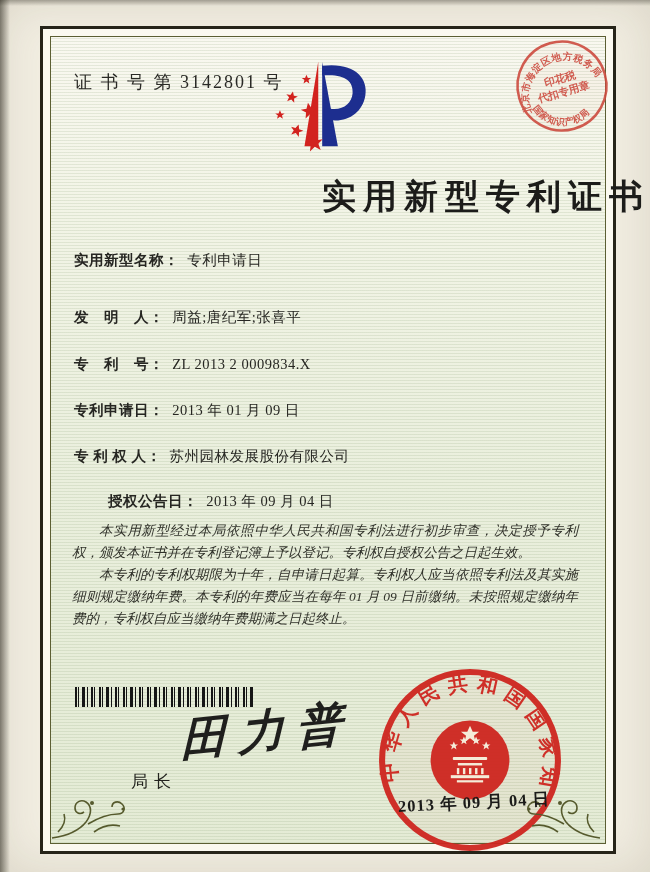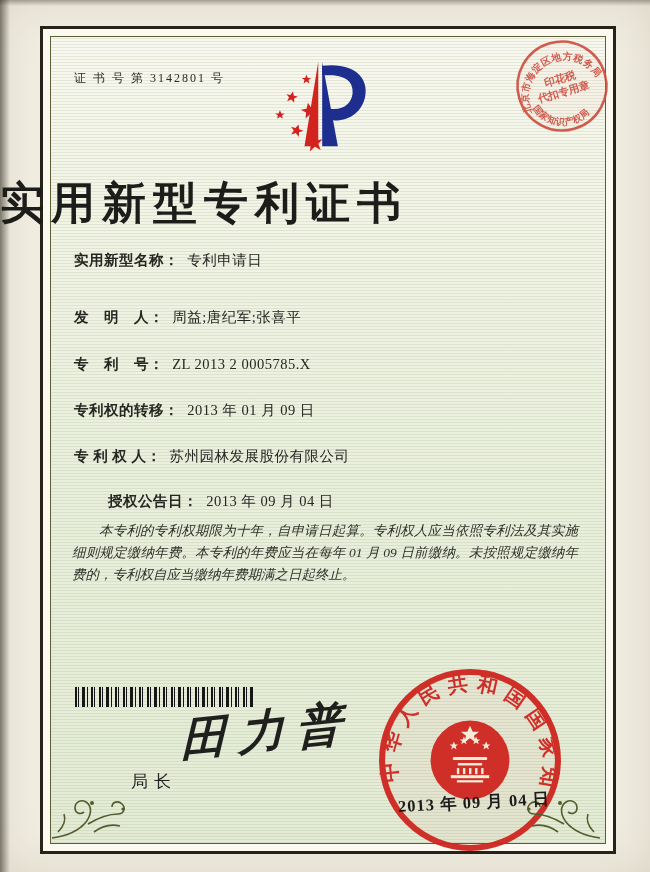--- a/index.html
+++ b/index.html
@@ -11,25 +11,25 @@
   .photo::after{content:"";position:absolute;left:0;top:0;right:0;height:6px;
          background:linear-gradient(180deg,rgba(35,32,22,.35),rgba(35,32,22,0));z-index:5;pointer-events:none;}
   .frame{position:absolute;left:40px;top:26px;width:570px;height:822px;
          border:3px solid #262419;background:#fbf9f0;}
   .inner{position:absolute;left:7px;top:7px;right:7px;bottom:7px;border:1px solid #5c5f33;
          background:
            repeating-linear-gradient(0deg,rgba(125,150,105,.16) 0 1px,rgba(255,255,255,0) 1px 3px),
            linear-gradient(180deg,#f9f8f0 0%,#f2f4e6 22%,#eaefdd 55%,#e4ebd5 100%);}
   .content{position:absolute;inset:0;z-index:3;}
 
-  .cert-number{position:absolute;left:74px;top:70px;font-size:12px;letter-spacing:2px;color:#2a2a26;}
+  .cert-number{position:absolute;left:74px;top:70px;font-size:18px;letter-spacing:2px;color:#2a2a26;}
 
   .logo{position:absolute;left:266px;top:54px;width:130px;height:108px;}
 
-  .title{position:absolute;left:0;right:0;top:174px;text-align:left;font-size:44px;font-weight:bold;
+  .title{position:absolute;left:0;right:0;top:174px;text-align:right;font-size:34px;font-weight:bold;
          letter-spacing:7px;color:#1c1c1a;}
 
   .fields{position:absolute;left:74px;top:245px;width:480px;}
   .field-row{position:absolute;left:0;white-space:nowrap;font-size:14.5px;color:#262622;letter-spacing:.5px;}
   .field-row .lbl{display:inline-block;font-weight:bold;}
   .field-row .val{margin-left:4px;}
   .fr0{top:6px;} .fr1{top:63px;} .fr2{top:110px;} .fr3{top:156px;} .fr4{top:202px;} .fr5{top:247px;margin-left:34px;}
 
   .body-text{position:absolute;left:72px;top:520px;width:506px;font-size:13.5px;line-height:22px;
          color:#2f3029;text-align:justify;font-style:italic;}
@@ -98,37 +98,38 @@
       <div class="field-row fr0">
         <span class="lbl">实用新型名称：</span>
         <span class="val">专利申请日</span>
       </div>
       <div class="field-row fr1">
         <span class="lbl">发　明　人：</span>
         <span class="val">周益;唐纪军;张喜平</span>
       </div>
       <div class="field-row fr2">
         <span class="lbl">专　利　号：</span>
-        <span class="val">ZL 2013 2 0005785.X</span>
+        <span class="val">ZL 2013 2 0009834.X</span>
       </div>
       <div class="field-row fr3">
-        <span class="lbl">专利权的转移：</span>
+        <span class="lbl">专利申请日：</span>
         <span class="val">2013 年 01 月 09 日</span>
       </div>
       <div class="field-row fr4">
         <span class="lbl">专 利 权 人：</span>
         <span class="val">苏州园林发展股份有限公司</span>
       </div>
       <div class="field-row fr5">
         <span class="lbl">授权公告日：</span>
         <span class="val">2013 年 09 月 04 日</span>
       </div>
     </div>
 
     <div class="body-text">
+      <p>本实用新型经过本局依照中华人民共和国专利法进行初步审查，决定授予专利权，颁发本证书并在专利登记簿上予以登记。专利权自授权公告之日起生效。</p>
       <p>本专利的专利权期限为十年，自申请日起算。专利权人应当依照专利法及其实施细则规定缴纳年费。本专利的年费应当在每年 01 月 09 日前缴纳。未按照规定缴纳年费的，专利权自应当缴纳年费期满之日起终止。</p>
     </div>
 
     <div class="barcode"></div>
 
     <div class="director">局长</div>
     <div class="signature">田力普</div>
 
     <svg class="seal" viewBox="0 0 190 190">
       <defs>

